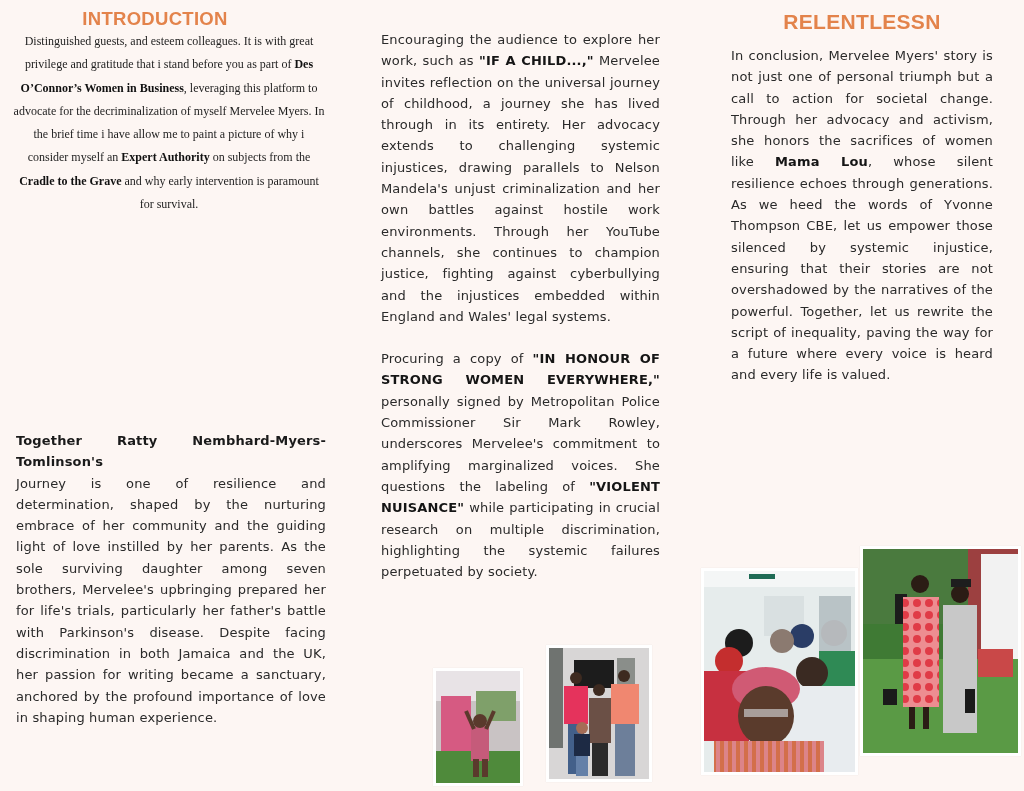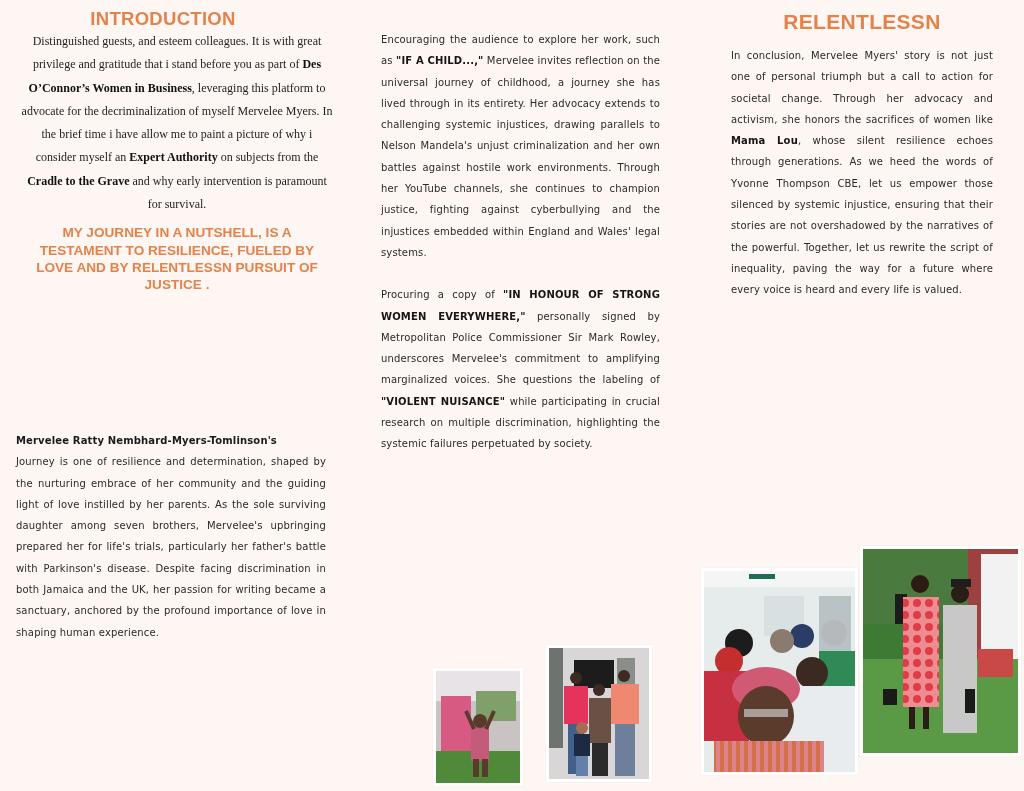--- a/index.html
+++ b/index.html
@@ -17,43 +17,42 @@
     text-align:center; font-size:12px; line-height:23.3px;
     font-family:Liberation Serif, serif; color:#1e1e1e;
   }
   .intro-text b { font-weight:bold; color:#111; }
   .tagline {
     color:#e3834b; font-weight:bold; text-align:center;
     font-family:"Liberation Sans", sans-serif;
     font-size:13.6px; line-height:17.2px; margin-top:8px;
   }
   .justified {
-    text-align:justify; font-size:10px; line-height:21.3px; color:#2a2a2a;
+    text-align:justify; font-size:13px; line-height:21.3px; color:#2a2a2a;
     font-family:"DejaVu Sans", sans-serif; letter-spacing:0.15px;
   }
   .justified b { color:#151515; }
   .photo {
     position:absolute; border:3px solid #fff; box-shadow:0 0 1px rgba(0,0,0,0.1);
     overflow:hidden;
   }
   .photo svg { display:block; width:100%; height:100%; }
 </style>
 </head>
 <body>
 
-<div class="col" style="left:20px; top:8px; width:314px;">
+<div class="col" style="left:12px; top:8px; width:314px;">
   <div class="heading" style="font-size:18.5px; line-height:22px; margin-left:-28px;">INTRODUCTION</div>
   <div class="intro-text">
     <span>Distinguished guests, and esteem colleagues. It is with great privilege and gratitude that i stand before you as part of </span><b>Des O’Connor’s Women in Business</b><span>, leveraging this platform to advocate for the decriminalization of myself  Mervelee Myers. In the brief time i have allow me to paint a picture of why i consider myself an </span><b>Expert Authority</b><span> on subjects from the </span><b>Cradle to the Grave</b><span> and why early intervention is paramount for survival.</span>
   </div>
-  <div class="tagline" style="padding:0 6px;">MY JOURNEY IN A NUTSHELL, IS A TESTAMENT TO RESILIENCE, FUELED BY LOVE AND BY RELENTLESSN PURSUIT OF JUSTICE .</div>
 </div>
 
 <div class="col justified" style="left:16px; top:430px; width:310px;">
-  <div style="font-weight:bold; color:#1a1a1a;">Mervelee Ratty Nembhard-Myers-Tomlinson's</div>
+  <div style="font-weight:bold; color:#1a1a1a;">Together Ratty Nembhard-Myers-Tomlinson's</div>
   <div>Journey is one of resilience and determination, shaped by the nurturing embrace of her community and the guiding light of love instilled by her parents. As the sole surviving daughter among seven brothers, Mervelee's upbringing prepared her for life's trials, particularly her father's battle with Parkinson's disease. Despite facing discrimination in both Jamaica and the UK, her passion for writing became a sanctuary, anchored by the profound importance of love in shaping human experience.</div>
 </div>
 
 <div class="col justified" style="left:381px; top:29px; width:279px;">
   <div>
     <span>Encouraging the audience to explore her work, such as </span><b>"IF A CHILD...,"</b><span> Mervelee invites reflection on the universal journey of childhood, a journey she has lived through in its entirety. Her advocacy extends to challenging systemic injustices, drawing parallels to Nelson Mandela's unjust criminalization and her own battles against hostile work environments. Through her YouTube channels, she continues to champion justice, fighting against cyberbullying and the injustices embedded within England and Wales' legal systems.</span>
   </div>
   <div style="margin-top:21px;">
     <span>Procuring a copy of </span><b>"IN HONOUR OF STRONG WOMEN EVERYWHERE,"</b><span> personally signed by Metropolitan Police Commissioner Sir Mark Rowley, underscores Mervelee's commitment to amplifying marginalized voices. She questions the labeling of </span><b>"VIOLENT NUISANCE"</b><span> while participating in crucial research on multiple discrimination, highlighting the systemic failures perpetuated by society.</span>
   </div>

